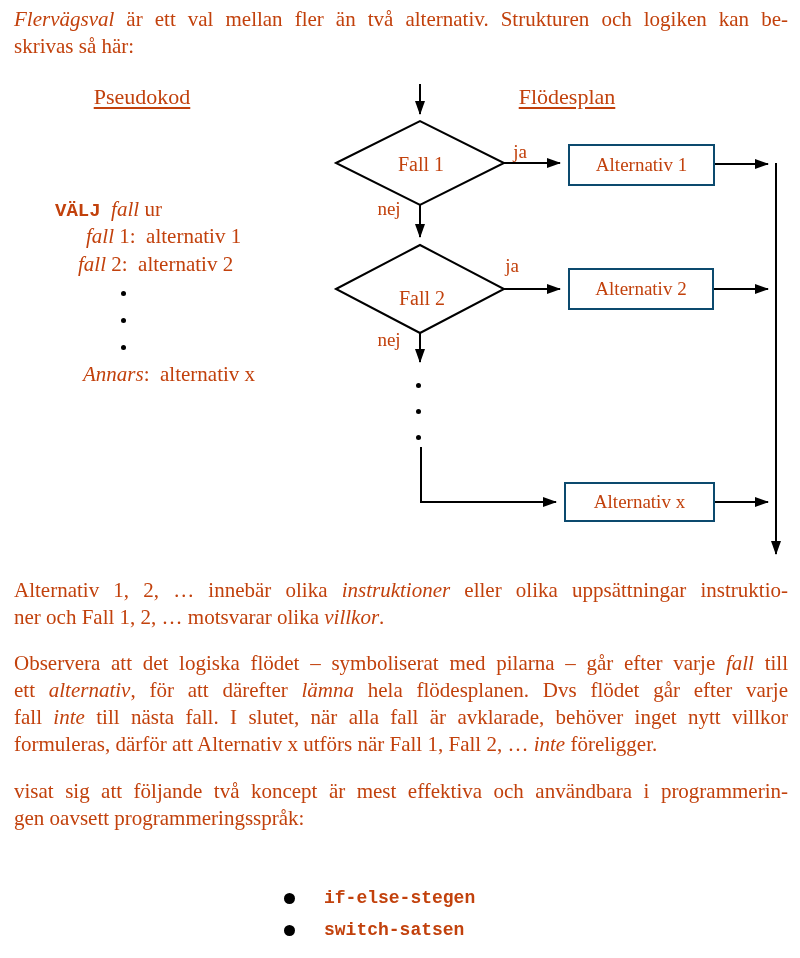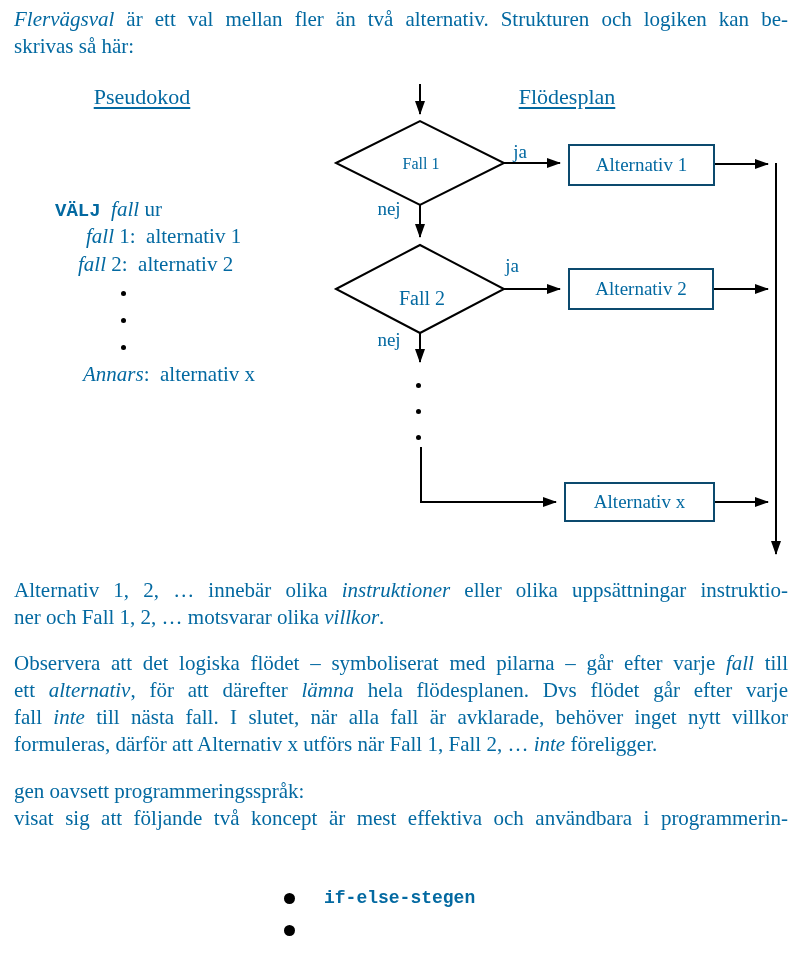--- a/index.html
+++ b/index.html
@@ -1,18 +1,18 @@
 <!DOCTYPE html>
 <html><head>
 <meta charset="utf-8">
 <style>
   html,body{margin:0;padding:0;background:#ffffff;}
   .page{
     position:relative;width:800px;height:958px;background:#ffffff;
-    color:#0369a1;font-family:"Liberation Serif",serif;overflow:hidden;
+    color:#c2410c;font-family:"Liberation Serif",serif;overflow:hidden;
   }
   
   .para{position:absolute;left:14px;width:774px;font-size:21px;line-height:27px;}
   .para .line{text-align:left;white-space:normal;}
   .para .line.jfull{text-align:justify;text-align-last:justify;}
   .p1{top:6px;}
   .p2{top:577px;}
   .p3{top:650px;}
   .p4{top:778px;}
   .seg-i{font-style:italic;}
@@ -39,21 +39,21 @@
   .fbox{
     position:absolute;border:2px solid #0c4a6e;background:#fff;
     display:flex;align-items:center;justify-content:center;
     font-size:19px;box-sizing:border-box;
   }
   .fbox-1{left:568px;top:144px;width:147px;height:42px;}
   .fbox-2{left:568px;top:268px;width:146px;height:42px;}
   .fbox-x{left:564px;top:482px;width:151px;height:40px;}
   .flabel{position:absolute;font-size:19px;line-height:20px;}
   .flabel.ctr{text-align:center;}
-  .fl-fall1{left:371px;top:154px;width:100px;font-size:16px;}
+  .fl-fall1{left:371px;top:154px;width:100px;font-size:20px;}
   .fl-fall2{left:372px;top:288px;width:100px;font-size:20px;}
   .fl-ja1{left:500px;top:142px;width:40px;}
   .fl-ja2{left:492px;top:256px;width:40px;}
   .fl-nej1{left:364px;top:199px;width:50px;}
   .fl-nej2{left:364px;top:330px;width:50px;}
   
   .bullet-dot{position:absolute;width:11px;height:11px;border-radius:50%;background:#000;}
   .bd-1{left:284px;top:893px;}
   .bd-2{left:284px;top:925px;}
   .bullet-label{
@@ -135,21 +135,22 @@
       <div class="line jfull"><span>Alternativ 1, 2, … innebär olika </span><span class="seg-i">instruktioner</span><span> eller olika uppsättningar instruktio-</span></div>
       <div class="line"><span>ner och Fall 1, 2, … motsvarar olika </span><span class="seg-i">villkor</span><span>.</span></div>
     </div>
   <div class="para p3">
       <div class="line jfull"><span>Observera att det logiska flödet – symboliserat med pilarna – går efter varje </span><span class="seg-i">fall</span><span> till</span></div>
       <div class="line jfull"><span>ett </span><span class="seg-i">alternativ</span><span>, för att därefter </span><span class="seg-i">lämna</span><span> hela flödesplanen. Dvs flödet går efter varje</span></div>
       <div class="line jfull"><span>fall </span><span class="seg-i">inte</span><span> till nästa fall. I slutet, när alla fall är avklarade, behöver inget nytt villkor</span></div>
       <div class="line"><span>formuleras, därför att Alternativ x utförs när Fall 1, Fall 2, … </span><span class="seg-i">inte</span><span> föreligger.</span></div>
     </div>
   <div class="para p4">
+      <div class="line jfull"><span>visat sig att följande två koncept är mest effektiva och användbara i programmerin-</span></div>
       <div class="line"><span>gen oavsett programmeringsspråk:</span></div>
-      <div class="line jfull"><span>visat sig att följande två koncept är mest effektiva och användbara i programmerin-</span></div>
     </div>
 
   <div class="bullet-dot bd-1"></div>
   <div class="bullet-label bl-1">if-else-stegen</div>
   <div class="bullet-dot bd-2"></div>
+  <div class="bullet-label bl-2">switch-satsen</div>
 
 </div>
 
 </body></html>

